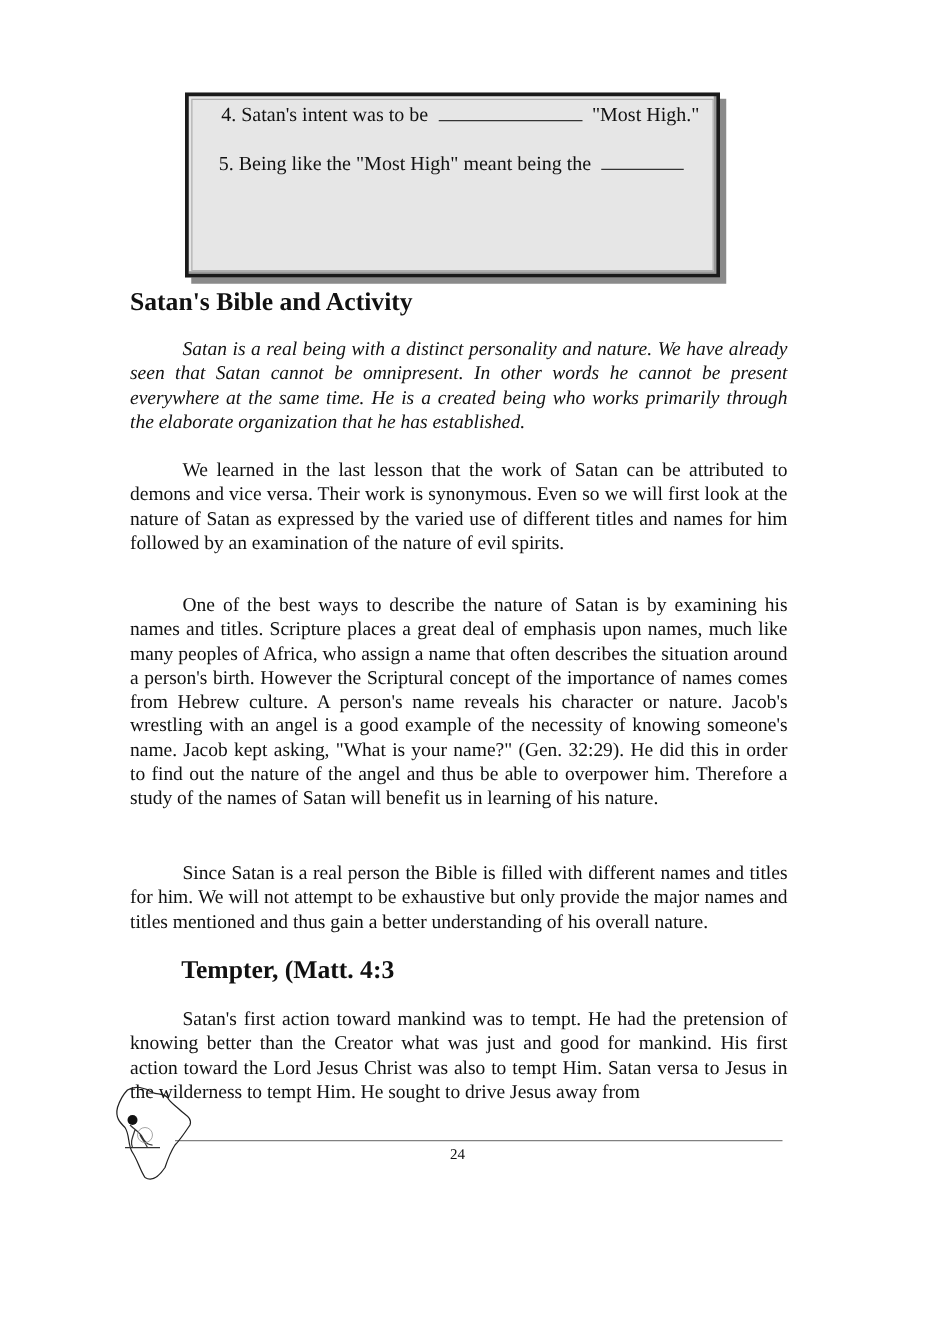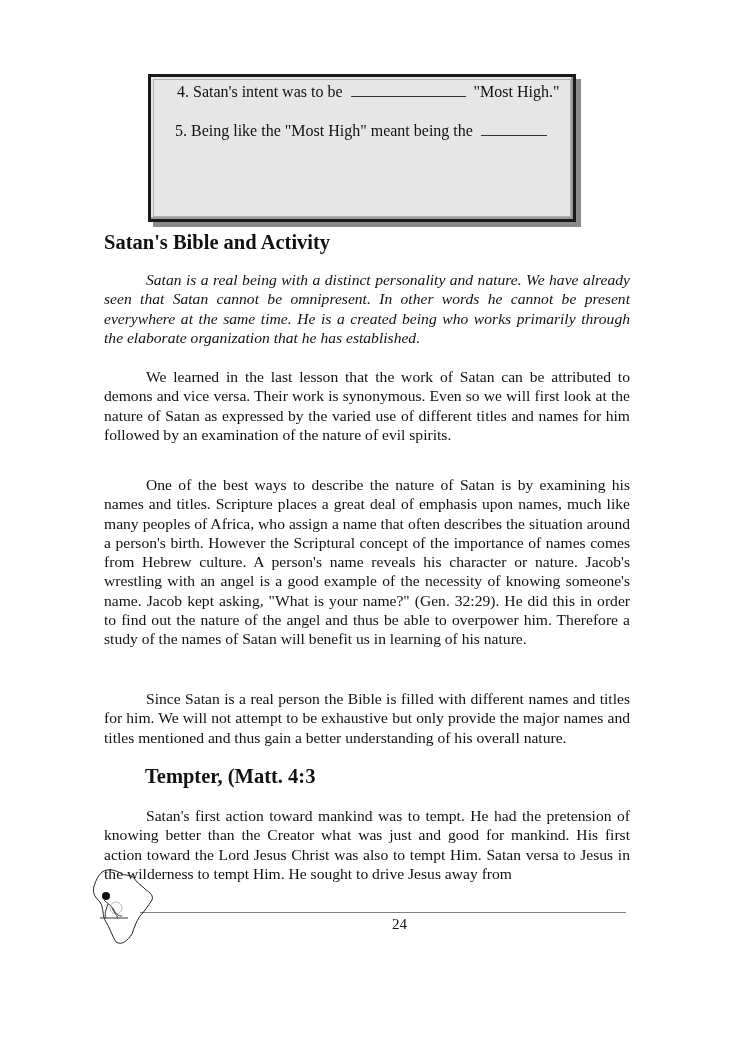--- a/index.html
+++ b/index.html
@@ -32,21 +32,21 @@
     .para { position: absolute; left: 104px; width: 526px; font-size: 15.6px; line-height: 19.3px;
             text-align: justify; text-indent: 42px; margin: 0; }
     .p1 { top: 270px; font-style: italic; }
     .p2 { top: 367px; }
     .p3 { top: 475px; }
     .p4 { top: 664px; margin-top: 25px; }
     .p5 { top: 806px; }
 
     
     .footer-rule { position: absolute; left: 140px; top: 912px; width: 486px; height: 1px; background: #808080; }
-    .page-number { position: absolute; left: 360px; top: 916px; font-size: 15px; margin-left: 32px; }
+    .page-number { position: absolute; left: 360px; top: 916px; font-size: 12px; }
     .logo { position: absolute; left: 88px; top: 866px; width: 70px; height: 82px; }
   </style>
 </head>
 <body>
 
 <div class="page">
 
   <div class="exercise-box">
     <div class="q q4">
       <span>4.</span>

